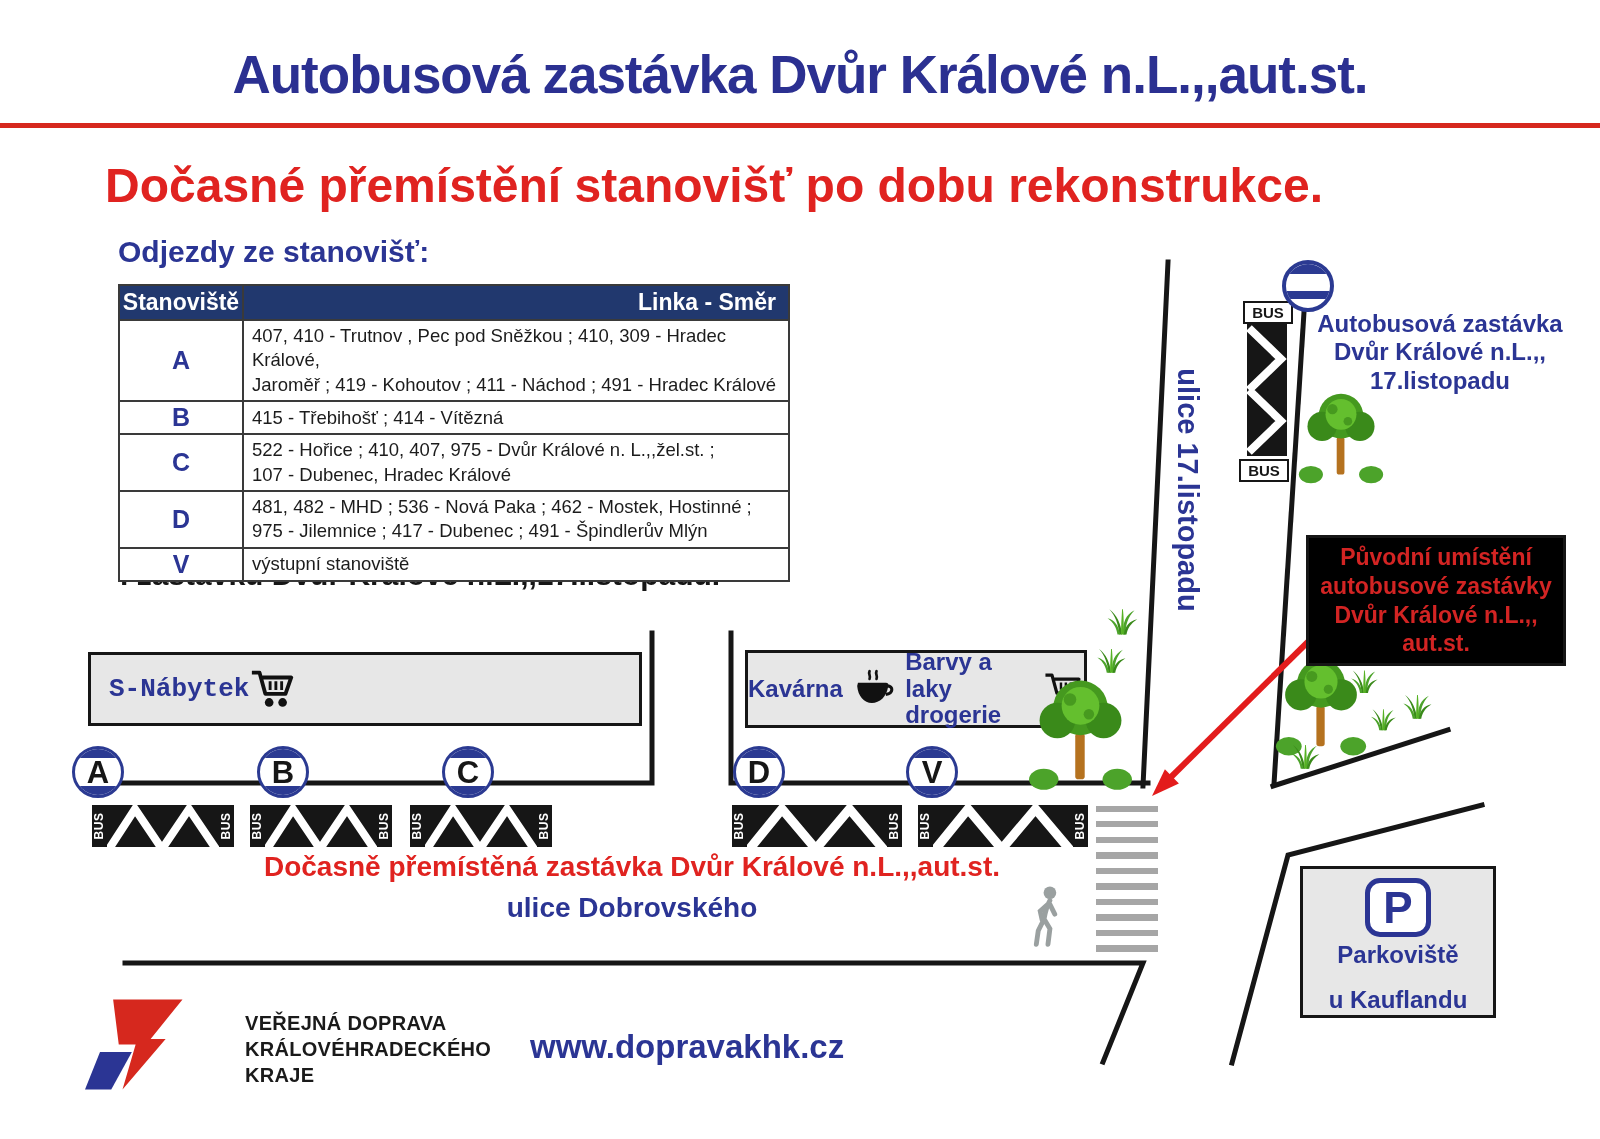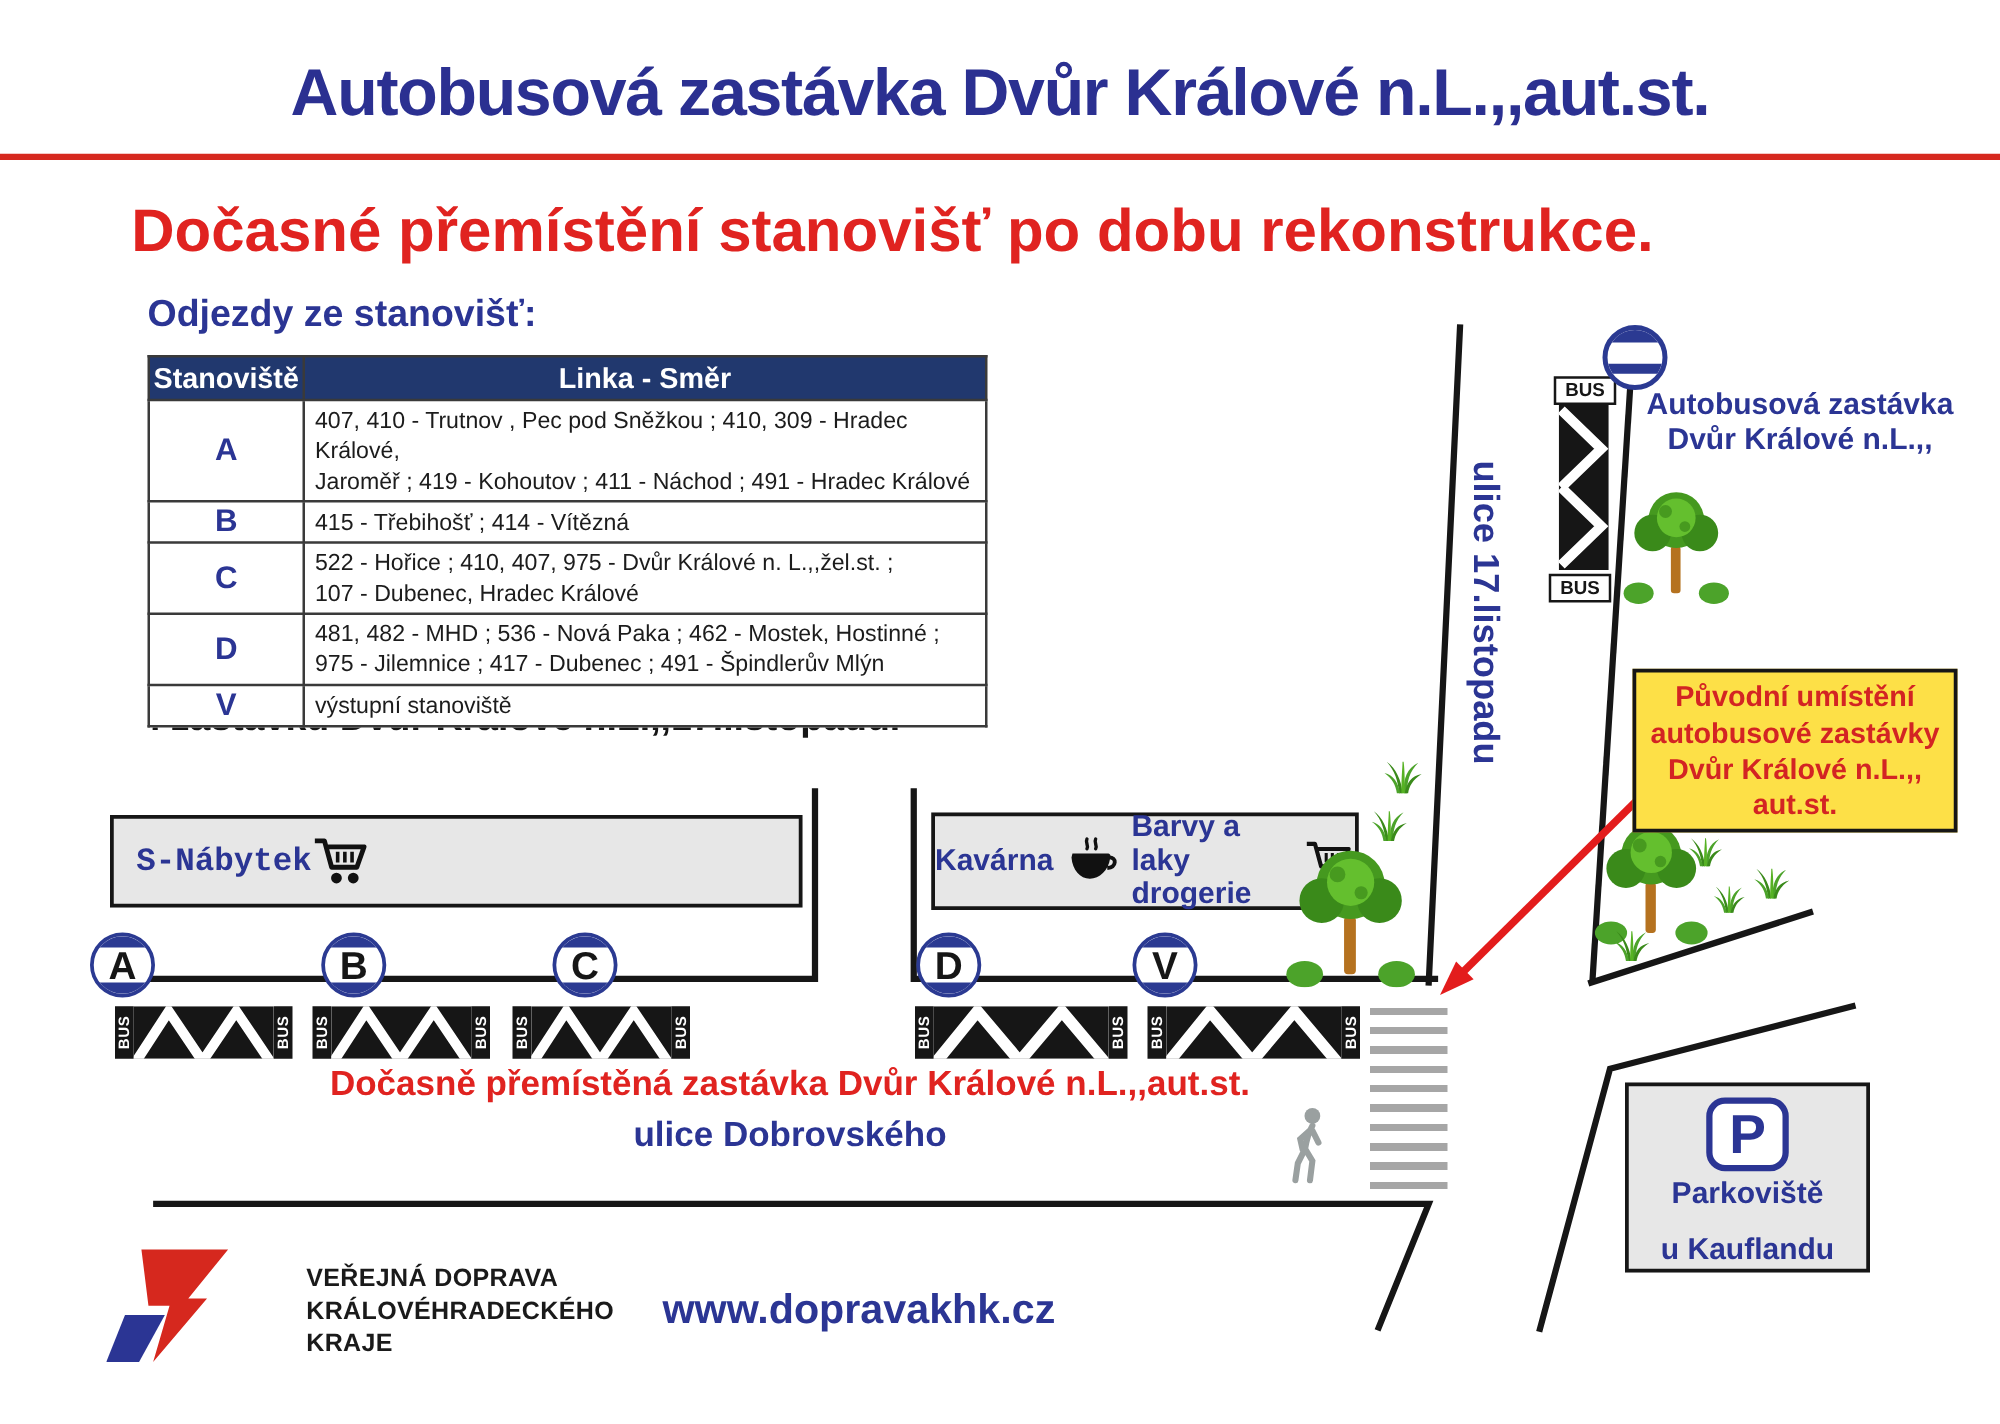--- a/index.html
+++ b/index.html
@@ -7,21 +7,21 @@
   #canvas{position:relative;width:1600px;height:1139px;background:#ffffff;overflow:hidden;}
   .abs{position:absolute;}
 
   .page-title{top:44px;left:0;width:1600px;text-align:center;font-size:53px;font-weight:bold;color:#2b3091;letter-spacing:-1px;}
   .red-rule{top:123px;left:0;width:1600px;height:5px;background:#d6281e;}
   .page-subtitle{top:158px;left:105px;font-size:48px;font-weight:bold;color:#e02320;white-space:nowrap;}
   .dep-heading{top:235px;left:118px;font-size:30px;font-weight:bold;color:#2b3594;}
 
   .dep-table{border-collapse:collapse;width:672px;table-layout:fixed;background:#fff;}
   .dep-table th,.dep-table td{border:2px solid #3a3a3a;}
-  .dep-table th{background:#21386e;color:#fff;font-size:23px;padding:3px 0;text-align:center;}
+  .dep-table th{background:#21386e;color:#fff;font-size:23px;padding:3px 12px;text-align:right;}
   .dep-table th.c1{width:118px;text-align:center;padding:3px 2px;}
   .dep-table td.stand{text-align:center;font-weight:bold;font-size:25px;color:#2b3594;}
   .dep-table td.dir{font-size:18.5px;color:#1c1c1c;padding:3px 8px;line-height:1.32;}
 
   .note-line{left:120px;font-size:30px;font-weight:bold;color:#161616;white-space:nowrap;}
 
   .building{background:#e7e7e7;border:3px solid #161616;display:flex;align-items:center;z-index:2;}
   .bld-label{font-weight:bold;color:#2b3594;}
 
   .stop-circle{width:46px;height:46px;border:3px solid #2b3a92;border-radius:50%;background:#fff;overflow:hidden;
@@ -39,21 +39,21 @@
     line-height:19px;z-index:3;width:46px;height:19px;}
 
   .sign-circle{width:44px;height:44px;border:4px solid #2b3a92;border-radius:50%;background:#fff;overflow:hidden;z-index:3;}
   .sign-circle::before{content:"";position:absolute;top:0;left:0;right:0;height:10px;background:#2b3a92;}
   .sign-stripe{position:absolute;left:0;right:0;top:27px;height:8px;background:#2b3a92;}
 
   .street17{top:472px;left:1056px;width:260px;height:36px;text-align:center;transform:rotate(90deg);
     font-size:29px;font-weight:bold;color:#2b3594;z-index:2;white-space:nowrap;}
 
   .new-stop{top:310px;left:1310px;width:260px;text-align:center;font-size:24px;font-weight:bold;color:#2b3594;line-height:1.18;z-index:3;}
-  .old-stop{top:535px;left:1306px;width:250px;background:#fde047;border:3px solid #161616;text-align:center;
+  .old-stop{top:535px;left:1306px;width:250px;background:#000000;border:3px solid #161616;text-align:center;
     font-size:23px;font-weight:bold;color:#d32423;line-height:1.25;padding:5px 2px;z-index:5;}
 
   .crosswalk{top:806px;left:1096px;width:62px;height:150px;z-index:1;
     background:repeating-linear-gradient(to bottom,#a6a6a6 0 6px,rgba(0,0,0,0) 6px 15.5px);}
 
   .temp-stop{top:851px;left:132px;width:1000px;text-align:center;font-size:28px;font-weight:bold;color:#e02320;z-index:3;white-space:nowrap;}
   .dobrovskeho{top:892px;left:132px;width:1000px;text-align:center;font-size:28px;font-weight:bold;color:#2b3594;z-index:3;}
 
   .parking-box{top:866px;left:1300px;width:190px;height:146px;background:#e7e7e7;border:3px solid #161616;
     display:flex;flex-direction:column;align-items:center;z-index:2;}
@@ -254,20 +254,21 @@
   </svg>
   <div class="abs vbus" style="top:459px;left:1239px;">BUS</div>
 
   <div class="abs sign-circle" style="top:260px;left:1282px;">
     <div class="sign-stripe"></div>
   </div>
 
   <div class="abs new-stop">
     <div>Autobusová zastávka</div>
     <div>Dvůr Králové n.L.,,</div>
+    <div>17.listopadu</div>
   </div>
   <div class="abs old-stop">
     <div>Původní umístění</div>
     <div>autobusové zastávky</div>
     <div>Dvůr Králové n.L.,,</div>
     <div>aut.st.</div>
   </div>
   <div class="abs street17">ulice 17.listopadu</div>
 
   <svg class="abs tree" style="top:672px;left:1028px;" width="105" height="118" viewBox="0 0 100 112">

